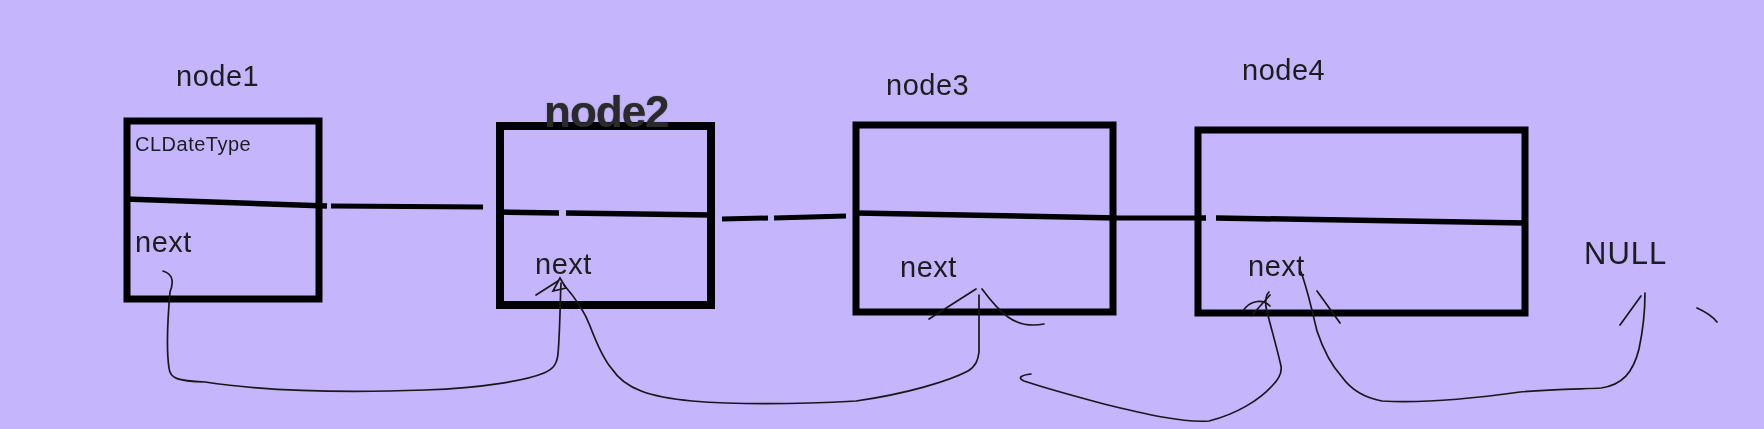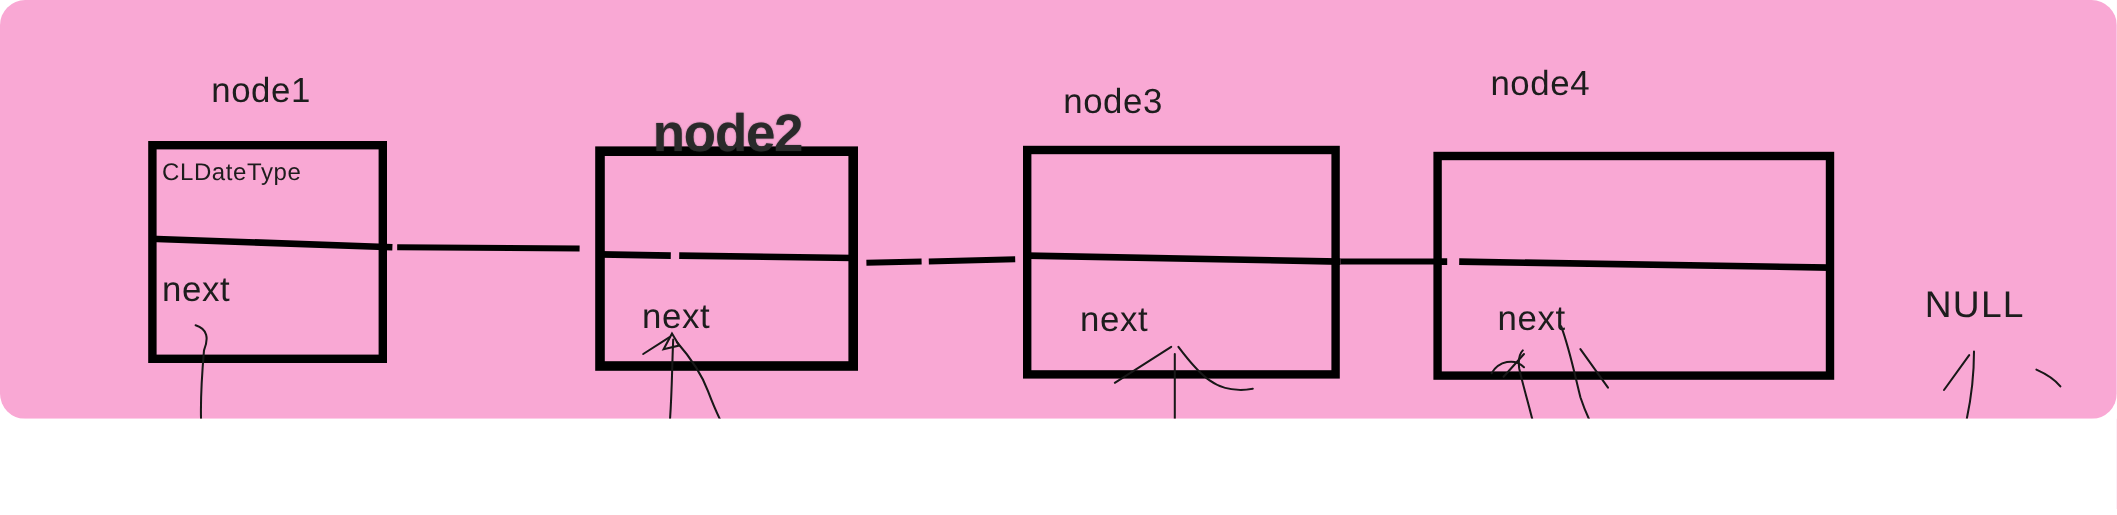--- a/index.html
+++ b/index.html
@@ -1,22 +1,21 @@
 <!DOCTYPE html>
 <html><head>
 <meta charset="utf-8">
 <style>
   html,body{margin:0;padding:0;background:#ffffff;}
   #canvas{
     position:relative;
-    width:1764px;height:349px;
-    background:#f9a8d4;
+    width:1764px;height:429px;
+    background:#c4b5fd;
     overflow:hidden;
     font-family:"Liberation Sans", sans-serif;
-    border-radius:21px;
   }
   #strokes{position:absolute;left:0;top:0;}
   .lbl{
     position:absolute;
     color:#1d1d1d;
     white-space:nowrap;
     line-height:1;
     letter-spacing:0.5px;
   }
   .node-title{font-size:29px;}
@@ -96,15 +95,15 @@
   <div class="lbl node-title" style="left:886px;top:48px;margin-top:23px;">node3</div>
   <div class="lbl node-title" style="left:1242px;top:56px;">node4</div>
 
   <div class="lbl type-field" style="left:135px;top:134px;">CLDateType</div>
   <div class="lbl field" style="left:135px;top:228px;">next</div>
 
   <div class="lbl field" style="left:535px;top:250px;">next</div>
   <div class="lbl field" style="left:900px;top:253px;">next</div>
   <div class="lbl field" style="left:1248px;top:252px;">next</div>
 
-  <div class="lbl null-label" style="left:1584px;top:238px;margin-left:20px;">NULL</div>
+  <div class="lbl null-label" style="left:1584px;top:238px;">NULL</div>
 
 </div>
 
 </body></html>

